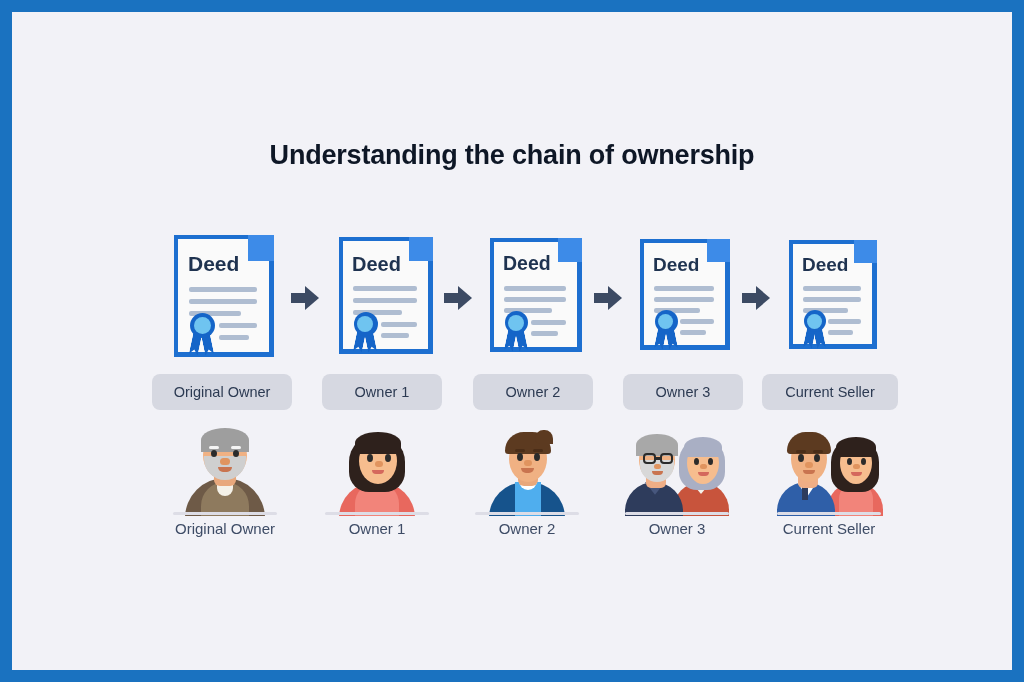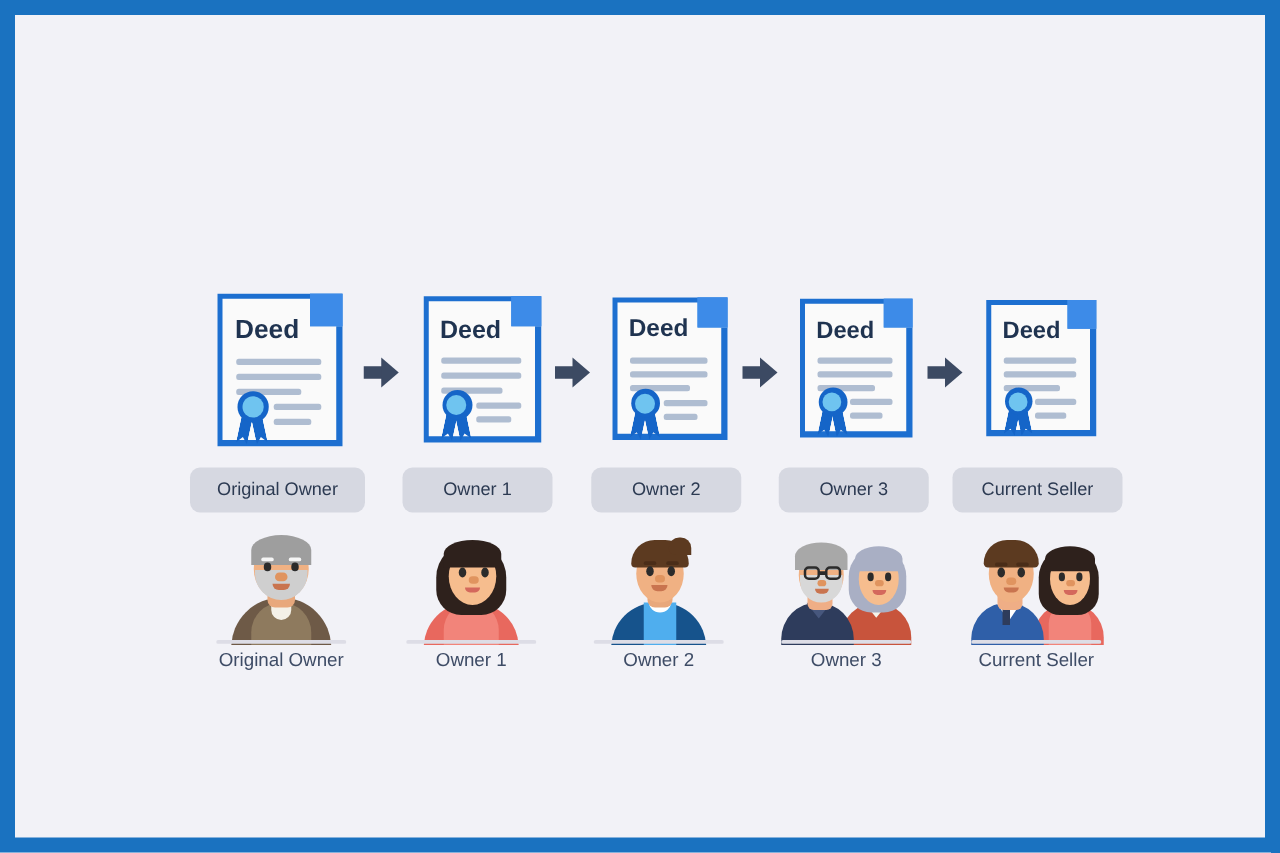--- a/index.html
+++ b/index.html
@@ -170,20 +170,21 @@
   .p { position:absolute; }
   .body-sh { border-radius:46px 46px 0 0; }
   .head-sh { border-radius:50%; }
   .hair-sh { border-radius:50% 50% 0 0; }
 </style>
 </head>
 <body>
 
 <div class="frame">
 
+  <div class="title">Understanding the chain of ownership</div>
 
   <div class="deed-row">
 
     <div class="deed-cell" style="left:0px; width:132px;">
       <div class="deed" style="top:11px; width:100px; height:122px;">
         <div class="fold-under" style="border-width:0 0 26px 26px;"></div>
         <div class="fold" style="border-width:26px 26px 0 0;"></div>
         <div class="deed-title" style="left:10px; top:14px; font-size:21px;">Deed</div>
         <div class="dline" style="left:11px; top:48px; width:68px; height:5px;"></div>
         <div class="dline" style="left:11px; top:60px; width:68px; height:5px;"></div>

